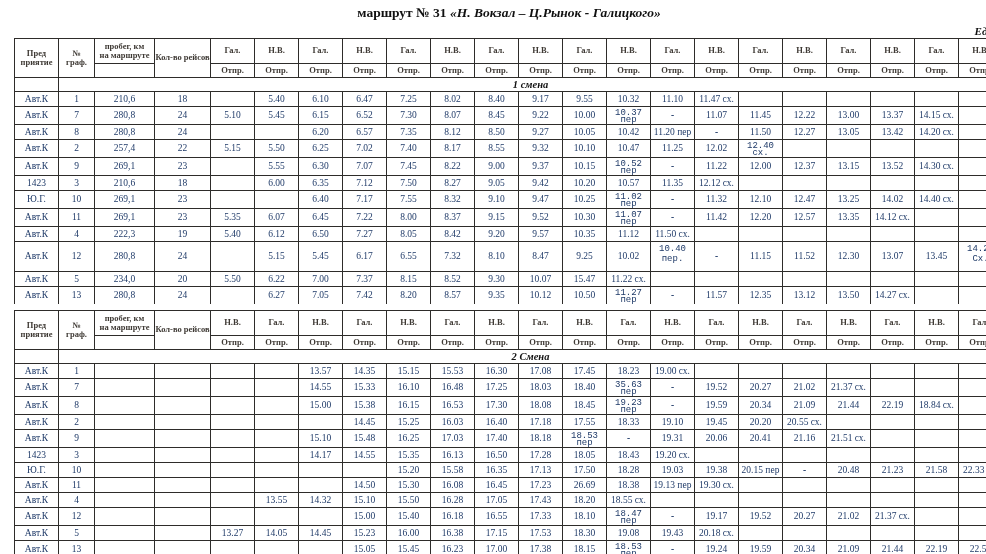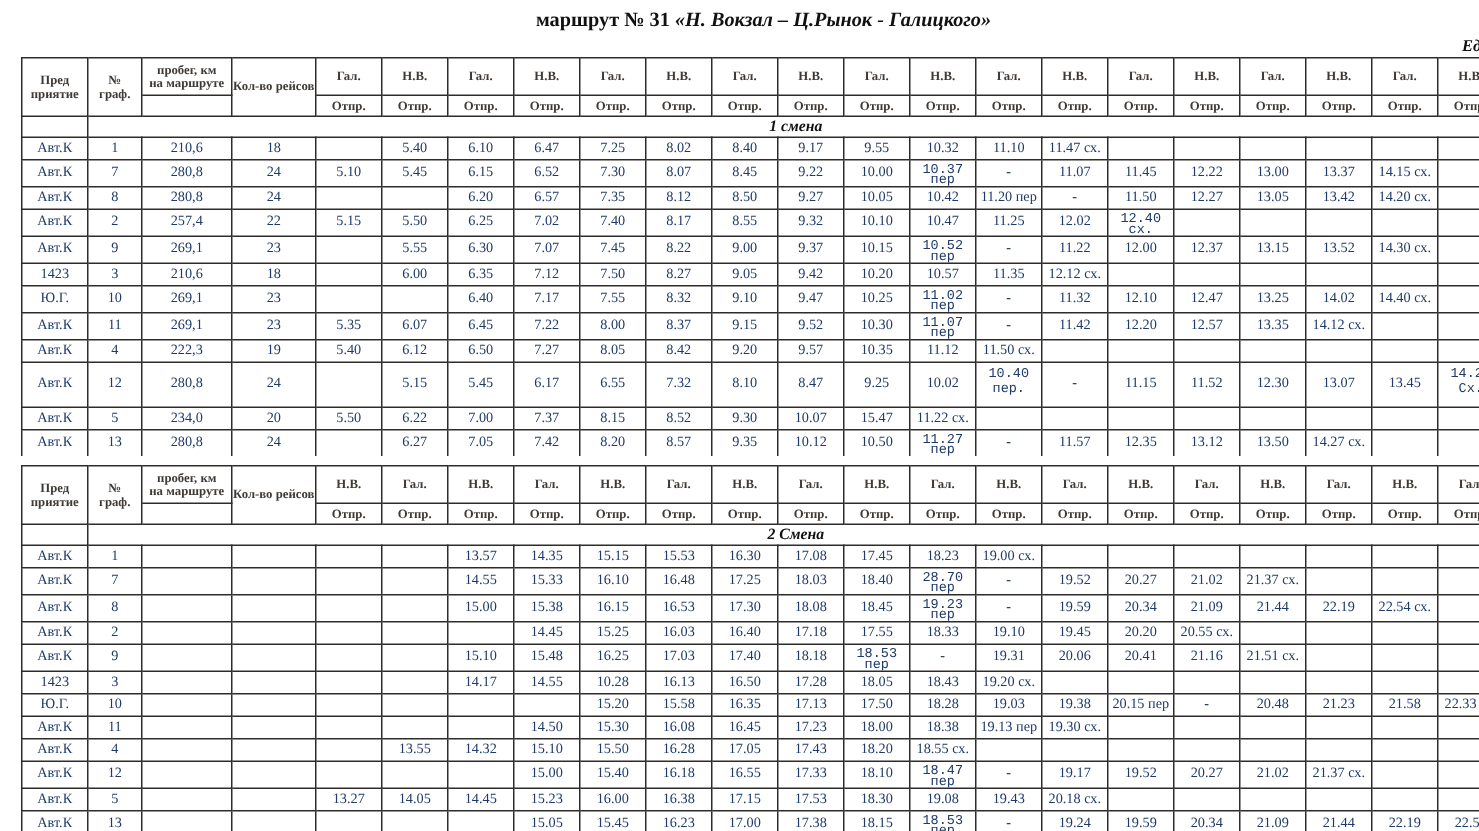--- a/index.html
+++ b/index.html
@@ -530,21 +530,21 @@
             <td></td>
             <td></td>
             <td></td>
             <td>14.55</td>
             <td>15.33</td>
             <td>16.10</td>
             <td>16.48</td>
             <td>17.25</td>
             <td>18.03</td>
             <td>18.40</td>
-            <td class="two">28.70
+            <td class="two">35.63
 пер</td>
             <td class="dash">-</td>
             <td>19.52</td>
             <td>20.27</td>
             <td>21.02</td>
             <td>21.37 сх.</td>
             <td></td>
             <td></td>
             <td></td>
           </tr>
@@ -563,21 +563,21 @@
             <td>18.08</td>
             <td>18.45</td>
             <td class="two">19.23
 пер</td>
             <td class="dash">-</td>
             <td>19.59</td>
             <td>20.34</td>
             <td>21.09</td>
             <td>21.44</td>
             <td>22.19</td>
-            <td>22.54 сх.</td>
+            <td>18.84 сх.</td>
             <td></td>
           </tr>
           <tr>
             <td>Авт.К</td>
             <td>2</td>
             <td></td>
             <td></td>
             <td></td>
             <td></td>
             <td></td>
@@ -624,21 +624,21 @@
           </tr>
           <tr>
             <td>1423</td>
             <td>3</td>
             <td></td>
             <td></td>
             <td></td>
             <td></td>
             <td>14.17</td>
             <td>14.55</td>
-            <td>10.28</td>
+            <td>15.35</td>
             <td>16.13</td>
             <td>16.50</td>
             <td>17.28</td>
             <td>18.05</td>
             <td>18.43</td>
             <td>19.20 сх.</td>
             <td></td>
             <td></td>
             <td></td>
             <td></td>
@@ -676,21 +676,21 @@
             <td></td>
             <td></td>
             <td></td>
             <td></td>
             <td></td>
             <td>14.50</td>
             <td>15.30</td>
             <td>16.08</td>
             <td>16.45</td>
             <td>17.23</td>
-            <td>18.00</td>
+            <td>26.69</td>
             <td>18.38</td>
             <td>19.13 пер</td>
             <td>19.30 сх.</td>
             <td></td>
             <td></td>
             <td></td>
             <td></td>
             <td></td>
             <td></td>
           </tr>

